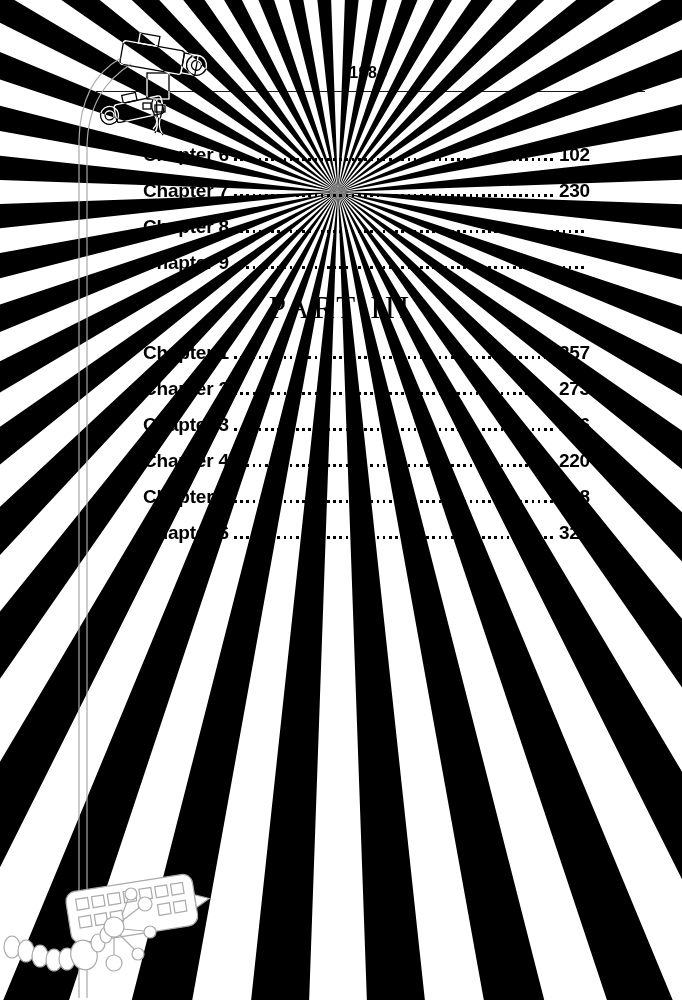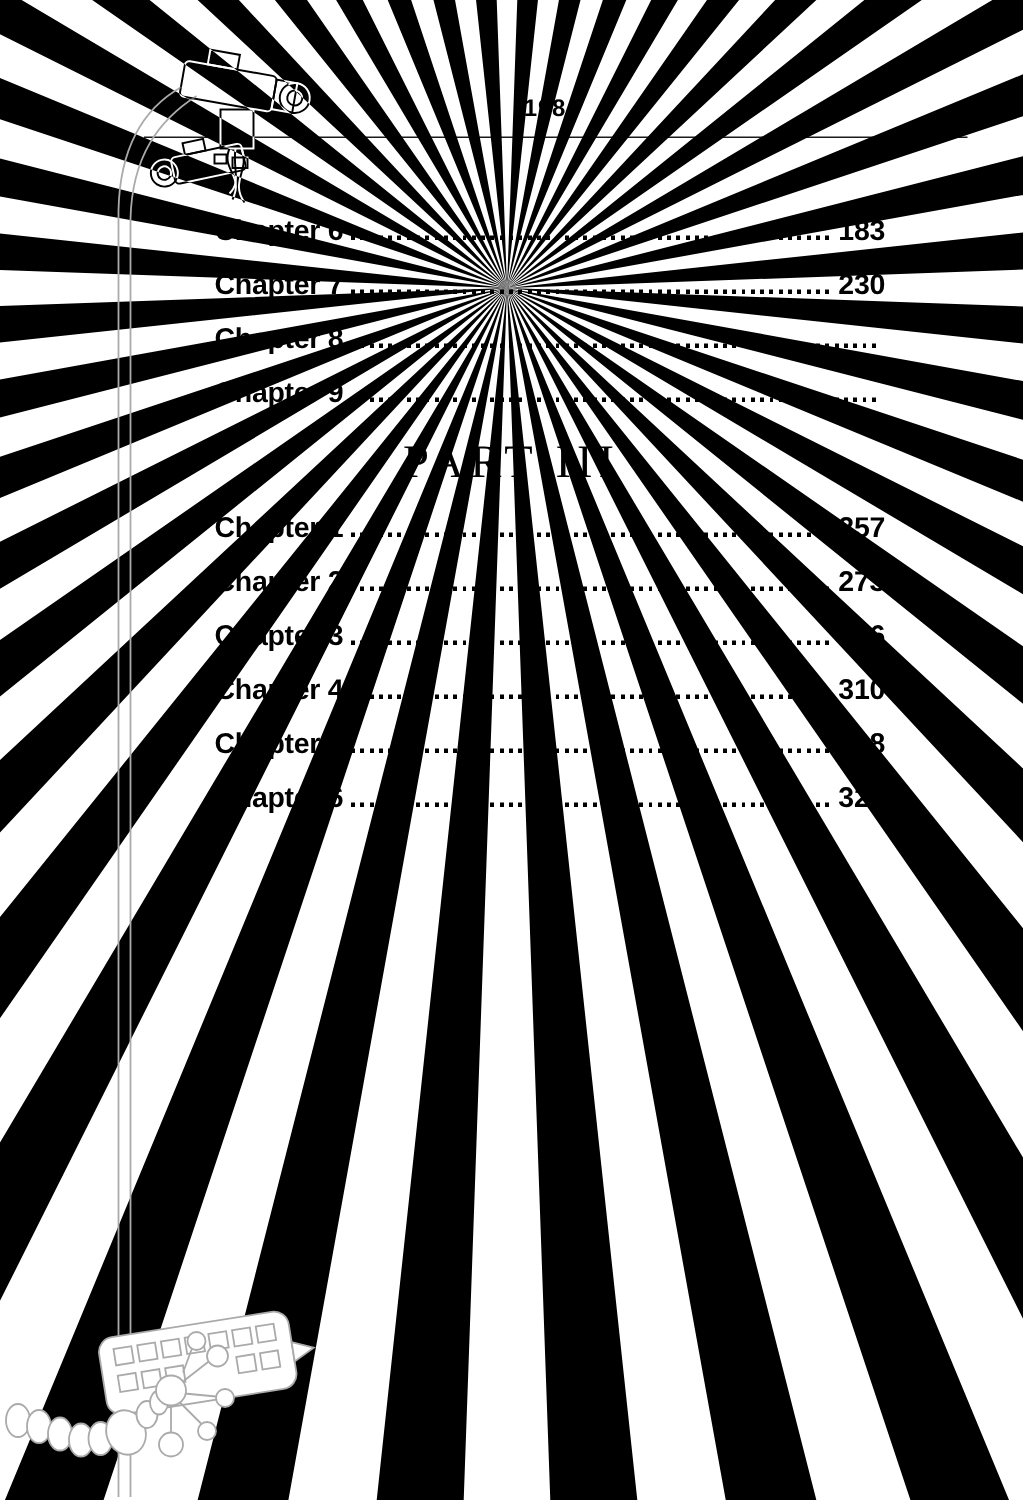--- a/index.html
+++ b/index.html
@@ -51,21 +51,21 @@
 <div class="page">
 
   <div class="content-under">
     <div class="running-header">1984</div>
     <div class="header-rule"></div>
 
     <div class="toc-rows upper">
         <div class="toc-row">
           <span>Chapter 6</span>
           <div class="dots"></div>
-          <span>183</span>
+          <span>102</span>
         </div>
         <div class="toc-row">
           <span>Chapter 7</span>
           <div class="dots"></div>
           <span>230</span>
         </div>
         <div class="toc-row">
           <span>Chapter 8</span>
           <div class="dots"></div>
           <span></span>
@@ -91,21 +91,21 @@
           <span>273</span>
         </div>
         <div class="toc-row">
           <span>Chapter 3</span>
           <div class="dots"></div>
           <span>296</span>
         </div>
         <div class="toc-row">
           <span>Chapter 4</span>
           <div class="dots"></div>
-          <span>310</span>
+          <span>220</span>
         </div>
         <div class="toc-row">
           <span>Chapter 5</span>
           <div class="dots"></div>
           <span>318</span>
         </div>
         <div class="toc-row">
           <span>Chapter 6</span>
           <div class="dots"></div>
           <span>323</span>

